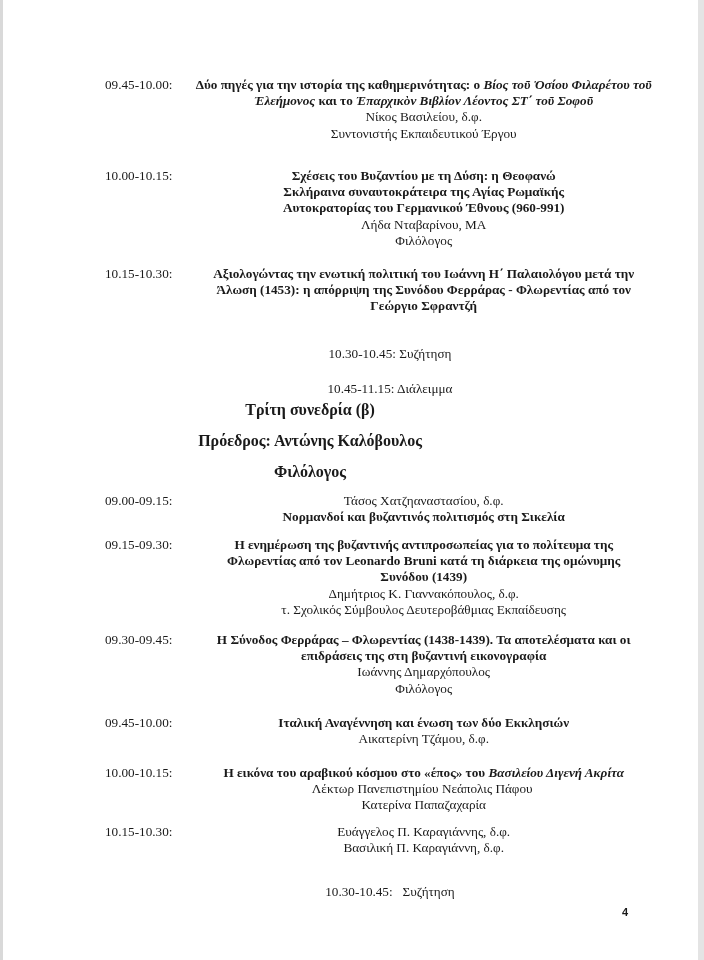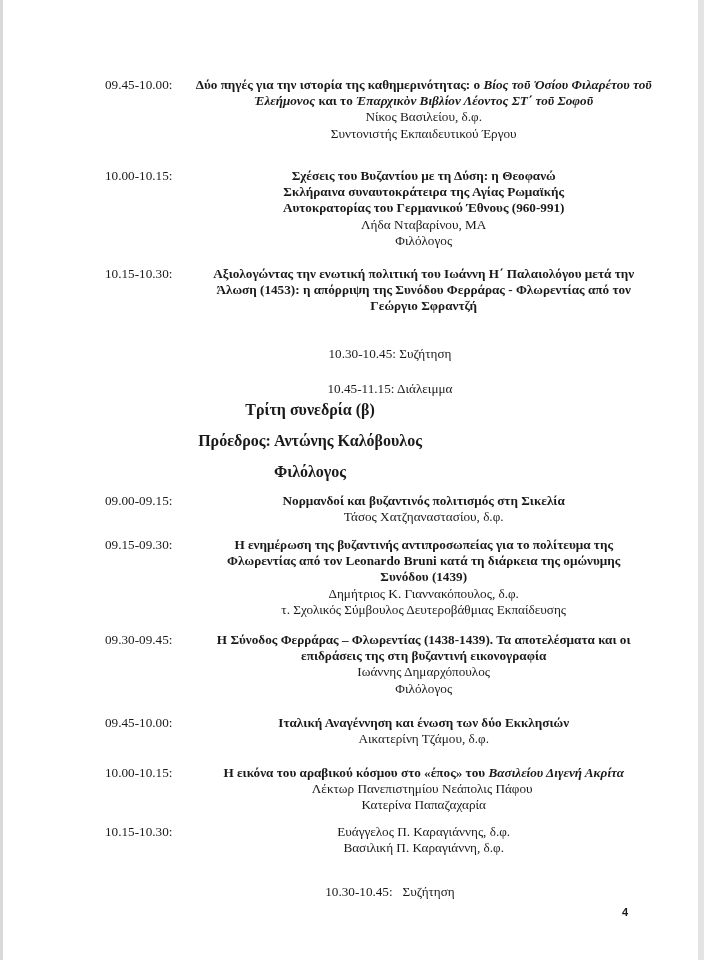--- a/index.html
+++ b/index.html
@@ -78,22 +78,22 @@
   </div>
 
   <div class="session-head" style="top:401px;">Τρίτη συνεδρία (β)</div>
   <div class="session-head" style="top:432px;">Πρόεδρος: Αντώνης Καλόβουλος</div>
   <div class="session-head" style="top:463px;">Φιλόλογος</div>
 
   <div class="entry" style="top:493px;">
     <div class="row">
       <span class="time">09.00-09.15: </span>
       <span class="content">
+        <span class="sub">Τάσος Χατζηαναστασίου, δ.φ.</span>
         <span class="sub title">Νορμανδοί και βυζαντινός πολιτισμός στη Σικελία</span>
-        <span class="sub">Τάσος Χατζηαναστασίου, δ.φ.</span>
       </span>
     </div>
   </div>
 
   <div class="entry" style="top:537px;">
     <div class="row">
       <span class="time">09.15-09.30: </span>
       <span class="content">
         <span class="sub title">Η ενημέρωση της βυζαντινής αντιπροσωπείας για το πολίτευμα της</span>
         <span class="sub title">Φλωρεντίας από τον Leonardo Bruni κατά τη διάρκεια της ομώνυμης</span>

